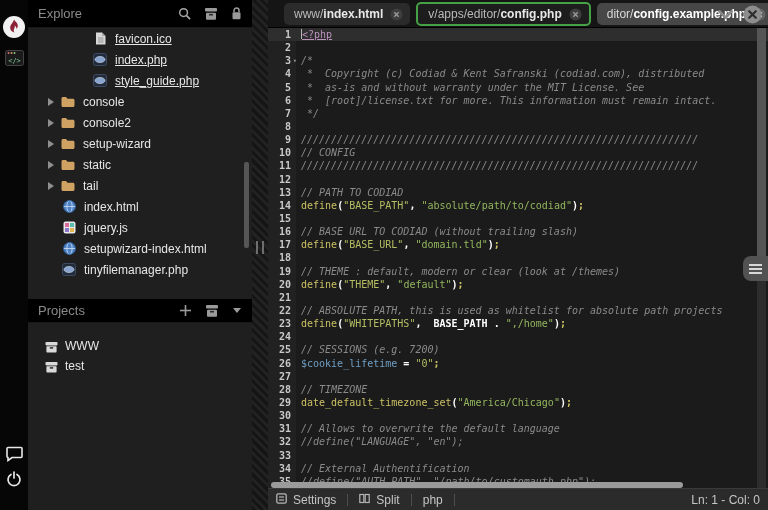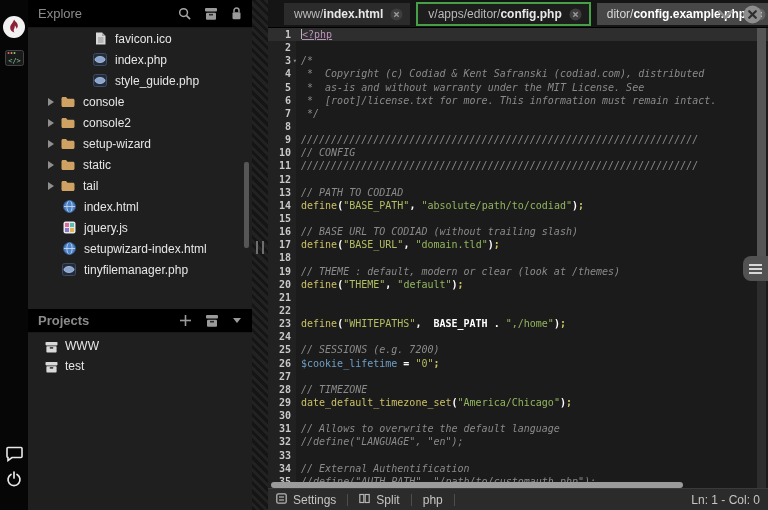--- a/index.html
+++ b/index.html
@@ -18,40 +18,40 @@
   .panel-header .ph-title { color:#8a8a8a; font-size:13px; flex:1 1 auto; }
   .panel-header .ph-icons { display:flex; align-items:center; gap:13px; }
   .panel-header .ph-icons span { display:inline-flex; cursor:pointer; }
 
   .tree { position:absolute; left:0; top:28px; width:224px; height:268px; overflow:hidden; }
   .trow { height:21px; display:flex; align-items:center; color:#e6e6e6; font-size:12px; white-space:nowrap; cursor:pointer; }
   .trow .arrow { width:8px; margin-right:6px; display:inline-flex; }
   .trow .ticon { width:14px; margin-right:8px; display:inline-flex; justify-content:center; }
   .trow.d0 { padding-left:19px; }
   .trow.d1 { padding-left:34px; }
-  .trow.d2 { padding-left:65px; }
+  .trow.d2 { padding-left:65px;text-decoration:underline; }
 
   .ex-scroll { position:absolute; left:216px; top:162px; width:5px; height:86px; background:#565656; border-radius:2px; cursor:pointer; }
 
-  .projects-header { top:309px; height:24px;font-weight:bold; }
+  .projects-header { top:299px; height:24px; }
   .plist { position:absolute; left:0; top:333px; width:224px; }
   .prow { height:20px; display:flex; align-items:flex-end; padding-left:17px; color:#e6e6e6; font-size:12px; cursor:pointer; }
   .prow .ticon { width:13px; margin-right:7px; display:inline-flex; }
 
   
   .divider { position:absolute; left:252px; top:0; width:16px; height:510px; cursor:col-resize; z-index:4;
              background:repeating-linear-gradient(45deg,#151515 0 3px,#222222 3px 6px); }
   .divider .grip { position:absolute; left:4px; top:241px; width:8px; height:13px;
                    border-left:2px solid #6e6e6e; border-right:2px solid #6e6e6e; }
 
   
   .main { position:absolute; left:268px; top:0; width:500px; height:510px; }
   .tabbar { position:absolute; left:0; top:0; width:500px; height:28px; background:#151515; border-bottom:1px solid #000; }
   .tabs { position:absolute; left:16px; top:3px; display:flex; gap:6px; }
-  .tab { display:inline-flex; align-items:center; height:22px; padding:0 7px 0 10px; border-radius:0;
+  .tab { display:inline-flex; align-items:center; height:22px; padding:0 7px 0 10px; border-radius:5px;
          font-size:12px; color:#b9b9b9; background:#2b2b2b; cursor:pointer; white-space:nowrap; }
   .tab .fname { font-weight:bold; color:#e8e8e8; margin-left:0; }
   .tab .tclose { display:inline-flex; margin-left:7px; cursor:pointer; }
   .tab.green { background:#1d1d1d; border:2px solid #46a046; height:24px; margin-top:-1px; }
   .tab.active { background:#474747; color:#d8d8d8; }
   .tab.active .fname { color:#ffffff; }
   .tb-right { position:absolute; right:6px; top:0; height:28px; display:flex; align-items:center; gap:9px; }
   .tb-right span { display:inline-flex; cursor:pointer; }
 
   
@@ -414,21 +414,21 @@
         <div class="line"><span class="gut">12</span><span class="code"></span></div>
         <div class="line"><span class="gut">13</span><span class="code"><span class="t-com">// PATH TO CODIAD</span></span></div>
         <div class="line"><span class="gut">14</span><span class="code"><span class="t-fn">define</span><span class="t-pt">(</span><span class="t-s1">"BASE_PATH"</span><span class="t-pt">, </span><span class="t-s2">"absolute/path/to/codiad"</span><span class="t-pt">)</span><span class="t-sm">;</span></span></div>
         <div class="line"><span class="gut">15</span><span class="code"></span></div>
         <div class="line"><span class="gut">16</span><span class="code"><span class="t-com">// BASE URL TO CODIAD (without trailing slash)</span></span></div>
         <div class="line"><span class="gut">17</span><span class="code"><span class="t-fn">define</span><span class="t-pt">(</span><span class="t-s1">"BASE_URL"</span><span class="t-pt">, </span><span class="t-s2">"domain.tld"</span><span class="t-pt">)</span><span class="t-sm">;</span></span></div>
         <div class="line"><span class="gut">18</span><span class="code"></span></div>
         <div class="line"><span class="gut">19</span><span class="code"><span class="t-com">// THEME : default, modern or clear (look at /themes)</span></span></div>
         <div class="line"><span class="gut">20</span><span class="code"><span class="t-fn">define</span><span class="t-pt">(</span><span class="t-s1">"THEME"</span><span class="t-pt">, </span><span class="t-s2">"default"</span><span class="t-pt">)</span><span class="t-sm">;</span></span></div>
         <div class="line"><span class="gut">21</span><span class="code"></span></div>
-        <div class="line"><span class="gut">22</span></div>
+        <div class="line"><span class="gut">22</span><span class="code"><span class="t-com">// ABSOLUTE PATH, this is used as whitelist for absolute path projects</span></span></div>
         <div class="line"><span class="gut">23</span><span class="code"><span class="t-fn">define</span><span class="t-pt">(</span><span class="t-s1">"WHITEPATHS"</span><span class="t-pt">, </span><span class="t-cn">BASE_PATH</span><span class="t-pt"> . </span><span class="t-s2">",/home"</span><span class="t-pt">)</span><span class="t-sm">;</span></span></div>
         <div class="line"><span class="gut">24</span><span class="code"></span></div>
         <div class="line"><span class="gut">25</span><span class="code"><span class="t-com">// SESSIONS (e.g. 7200)</span></span></div>
         <div class="line"><span class="gut">26</span><span class="code"><span class="t-vr">$cookie_lifetime</span><span class="t-pt"> = </span><span class="t-s1">"0"</span><span class="t-sm">;</span></span></div>
         <div class="line"><span class="gut">27</span><span class="code"></span></div>
         <div class="line"><span class="gut">28</span><span class="code"><span class="t-com">// TIMEZONE</span></span></div>
         <div class="line"><span class="gut">29</span><span class="code"><span class="t-fn">date_default_timezone_set</span><span class="t-pt">(</span><span class="t-s2">"America/Chicago"</span><span class="t-pt">)</span><span class="t-sm">;</span></span></div>
         <div class="line"><span class="gut">30</span><span class="code"></span></div>
         <div class="line"><span class="gut">31</span><span class="code"><span class="t-com">// Allows to overwrite the default language</span></span></div>
         <div class="line"><span class="gut">32</span><span class="code"><span class="t-com">//define("LANGUAGE", "en");</span></span></div>

